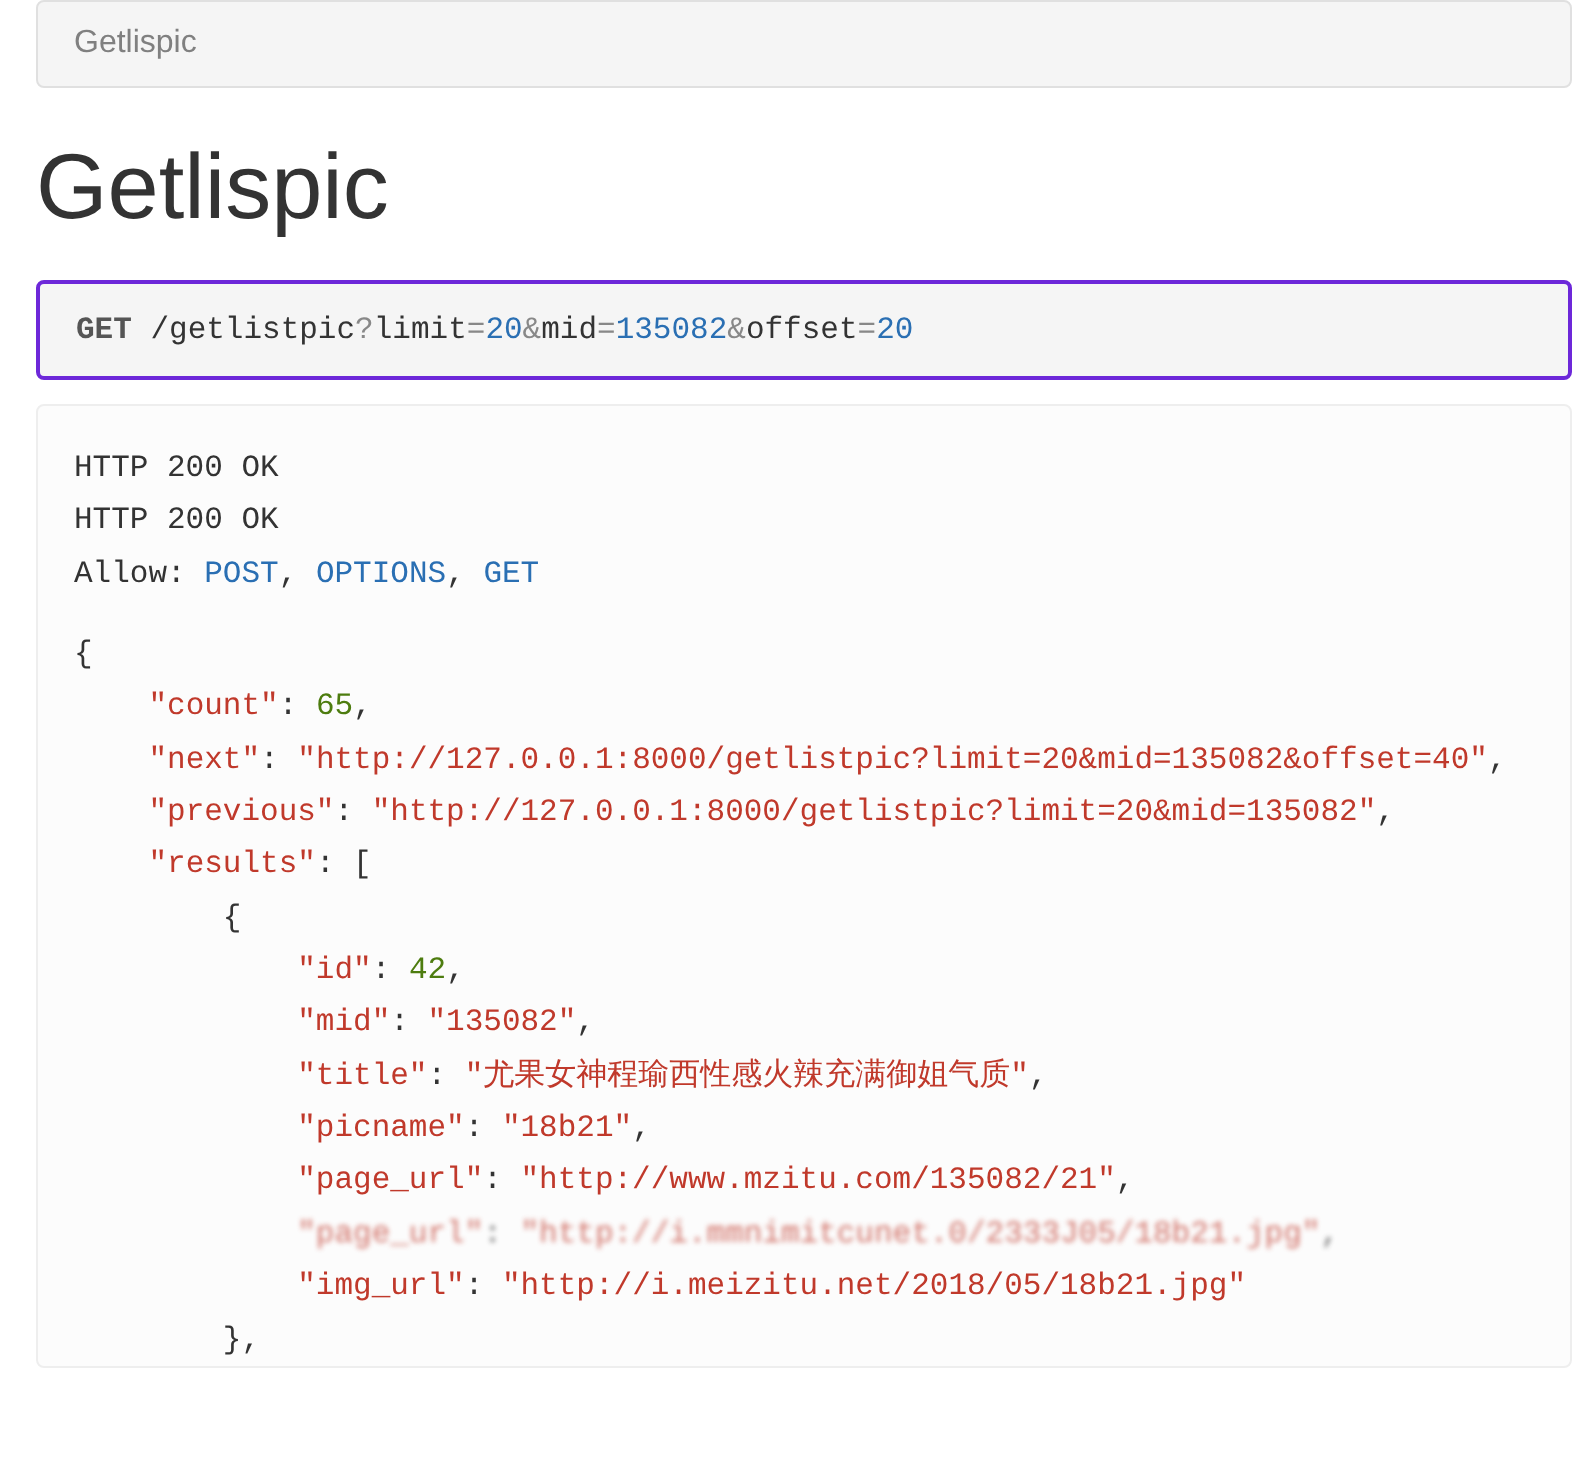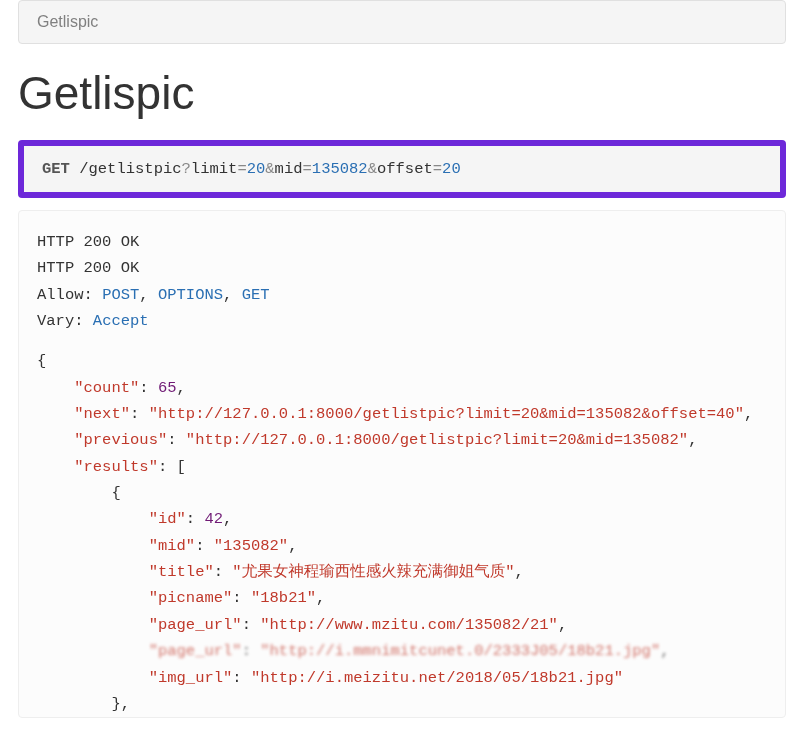--- a/index.html
+++ b/index.html
@@ -22,21 +22,21 @@
       color: #808080;
     }
     .page-title {
       font-size: 46px;
       font-weight: 500;
       color: #333;
       margin: 22px 0 20px 18px;
     }
     .request-box {
       background: #f5f5f5;
-      border: 6px solid #6d28d9;
+      border: 2px solid #6d28d9;
       border-radius: 4px;
       padding: 14px 18px;
       margin: 0 0 12px 18px;
       font-family: "Menlo", "Consolas", "Courier New", monospace;
       font-size: 15.5px;
     }
     .method { color: #555; font-weight: bold; }
     .path { color: #333; }
     .qmark { color: #888; }
     .param-name { color: #333; }
@@ -56,21 +56,21 @@
     }
     .hdr-key { color: #333; font-weight: normal; }
     .hdr-val { color: #2a6fb3; }
     .hdr-comma { color: #333; }
     .json-block {
       margin-top: 14px;
       white-space: pre;
     }
     .brace { color: #333; }
     .jkey { color: #c0392b; }
-    .jnum { color: #701a75; margin-top: 24px; }
+    .jnum { color: #4d7c0f; margin-top: 24px; }
     .jstr { color: #c0392b; }
     .jpunct { color: #333; }
     .jcomma { color: #333; }
     .obscured {
       filter: blur(1.4px);
       color: #bbb;
       opacity: 0.7;
     }
   </style>
 </head>
@@ -87,24 +87,20 @@
   <span> </span><span class="path">/getlistpic</span><span class="qmark">?</span><span class="param-name">limit</span><span class="eq">=</span><span class="param-val">20</span><span class="amp">&amp;</span><span class="param-name">mid</span><span class="eq">=</span><span class="param-val">135082</span><span class="amp">&amp;</span><span class="param-name">offset</span><span class="eq">=</span><span class="param-val">20</span>
 </div>
 
 <div class="response-box">
   <div><span class="hdr-key">HTTP 200 OK</span></div>
   <div><span class="hdr-key">HTTP 200 OK</span></div>
   <div>
     <span class="hdr-key">Allow:</span>
     <span class="hdr-val">POST</span><span class="hdr-comma">, </span><span class="hdr-val">OPTIONS</span><span class="hdr-comma">, </span><span class="hdr-val">GET</span>
   </div>
-  <div>
-    <span class="hdr-key">Vary:</span>
-    <span class="hdr-val">Accept</span>
-  </div>
 
   <div class="json-block"><span class="brace">{</span>
     <span class="jkey">"count"</span><span class="jpunct">: </span><span class="jnum">65</span><span class="jcomma">,</span>
     <span class="jkey">"next"</span><span class="jpunct">: </span><span class="jstr">"http://127.0.0.1:8000/getlistpic?limit=20&amp;mid=135082&amp;offset=40"</span><span class="jcomma">,</span>
     <span class="jkey">"previous"</span><span class="jpunct">: </span><span class="jstr">"http://127.0.0.1:8000/getlistpic?limit=20&amp;mid=135082"</span><span class="jcomma">,</span>
     <span class="jkey">"results"</span><span class="jpunct">: [</span>
         <span class="brace">{</span>
             <span class="jkey">"id"</span><span class="jpunct">: </span><span class="jnum">42</span><span class="jcomma">,</span>
             <span class="jkey">"mid"</span><span class="jpunct">: </span><span class="jstr">"135082"</span><span class="jcomma">,</span>
             <span class="jkey">"title"</span><span class="jpunct">: </span><span class="jstr">"尤果女神程瑜西性感火辣充满御姐气质"</span><span class="jcomma">,</span>

